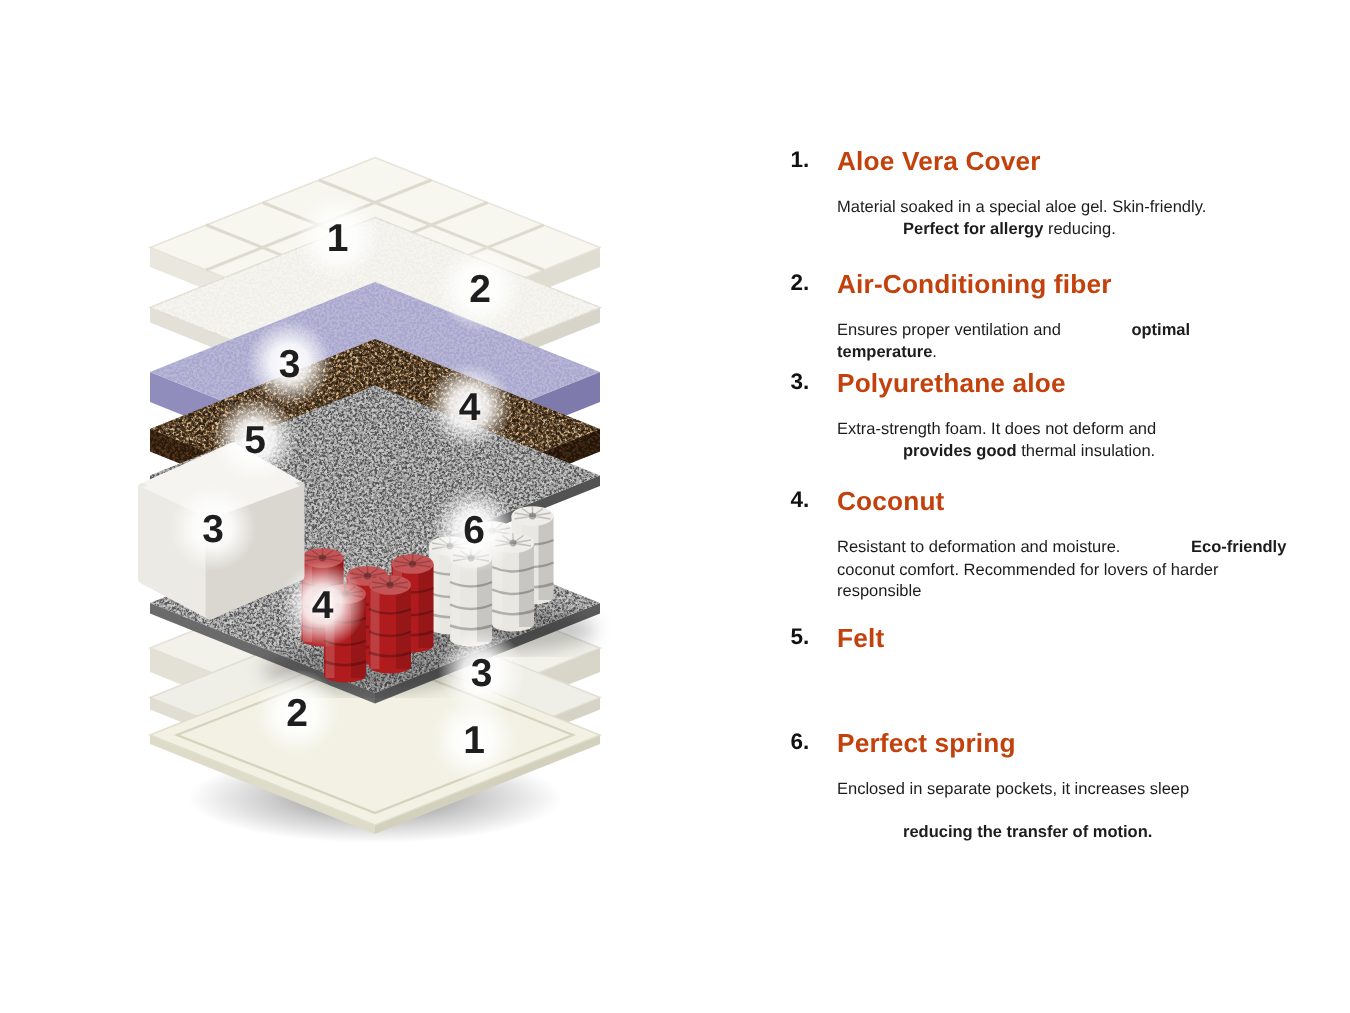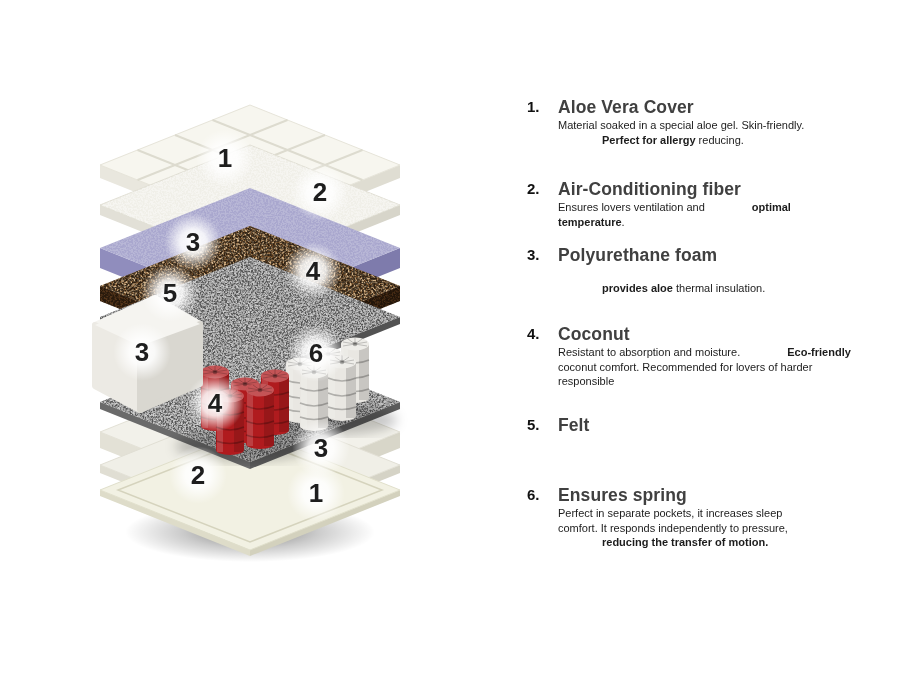--- a/index.html
+++ b/index.html
@@ -25,23 +25,23 @@
   .legend-item{position:absolute;left:520px;width:350px;}
   .legend-item:nth-child(1){top:96px;}
   .legend-item:nth-child(2){top:178px;}
   .legend-item:nth-child(3){top:244px;}
   .legend-item:nth-child(4){top:323px;}
   .legend-item:nth-child(5){top:414px;}
   .legend-item:nth-child(6){top:484px;}
 
   .item-number{position:absolute;left:7px;top:0;width:28px;
     font-size:15px;font-weight:bold;color:#111;line-height:22px;}
-  .item-title{margin-left:38px;font-size:17.5px;font-weight:bold;color:#404040;
+  .item-title{margin-left:38px;font-size:17.5px;font-weight:bold;color:#c2410c;
     line-height:22px;letter-spacing:0.1px;}
-  .item-desc{margin-left:38px;margin-top:0;width:300px;
+  .item-desc{margin-left:38px;margin-top:13px;width:300px;
     font-size:11px;color:#1c1c1c;line-height:1.33;}
   .item-desc .b{font-weight:bold;padding-left:44px;}
 </style>
 </head>
 <body>
 
 <div id="stage">
 
   <div id="diagram">
     <svg width="420" height="500" viewBox="0 0 420 500">
@@ -200,35 +200,35 @@
 
   <div id="legend">
       <div class="legend-item">
         <div class="item-number">1.</div>
         <div class="item-title">Aloe Vera Cover</div>
         <div class="item-desc"><span>Material soaked in a special aloe gel. Skin-friendly.</span><br><span class="b">Perfect for allergy</span><span> reducing.</span></div>
       </div>
       <div class="legend-item">
         <div class="item-number">2.</div>
         <div class="item-title">Air-Conditioning fiber</div>
-        <div class="item-desc"><span>Ensures lovers ventilation and </span><span class="b">optimal temperature</span><span>.</span></div>
+        <div class="item-desc"><span>Ensures proper ventilation and </span><span class="b">optimal temperature</span><span>.</span></div>
       </div>
       <div class="legend-item">
         <div class="item-number">3.</div>
-        <div class="item-title">Polyurethane foam</div>
-        <div class="item-desc"><br><span class="b">provides aloe</span><span> thermal insulation.</span></div>
+        <div class="item-title">Polyurethane aloe</div>
+        <div class="item-desc"><span>Extra-strength foam. It does not deform and</span><br><span class="b">provides good</span><span> thermal insulation.</span></div>
       </div>
       <div class="legend-item">
         <div class="item-number">4.</div>
         <div class="item-title">Coconut</div>
-        <div class="item-desc"><span>Resistant to absorption and moisture. </span><span class="b">Eco-friendly</span><br><span>coconut comfort. Recommended for lovers of harder</span><br><span>responsible</span></div>
+        <div class="item-desc"><span>Resistant to deformation and moisture. </span><span class="b">Eco-friendly</span><br><span>coconut comfort. Recommended for lovers of harder</span><br><span>responsible</span></div>
       </div>
       <div class="legend-item">
         <div class="item-number">5.</div>
         <div class="item-title">Felt</div>
       </div>
       <div class="legend-item">
         <div class="item-number">6.</div>
-        <div class="item-title">Ensures spring</div>
-        <div class="item-desc"><span>Perfect in separate pockets, it increases sleep</span><br><span>comfort. It responds independently to pressure,</span><br><span class="b">reducing the transfer of motion.</span></div>
+        <div class="item-title">Perfect spring</div>
+        <div class="item-desc"><span>Enclosed in separate pockets, it increases sleep</span><br><br><span class="b">reducing the transfer of motion.</span></div>
       </div>
     </div>
 </div>
 
 </body></html>

